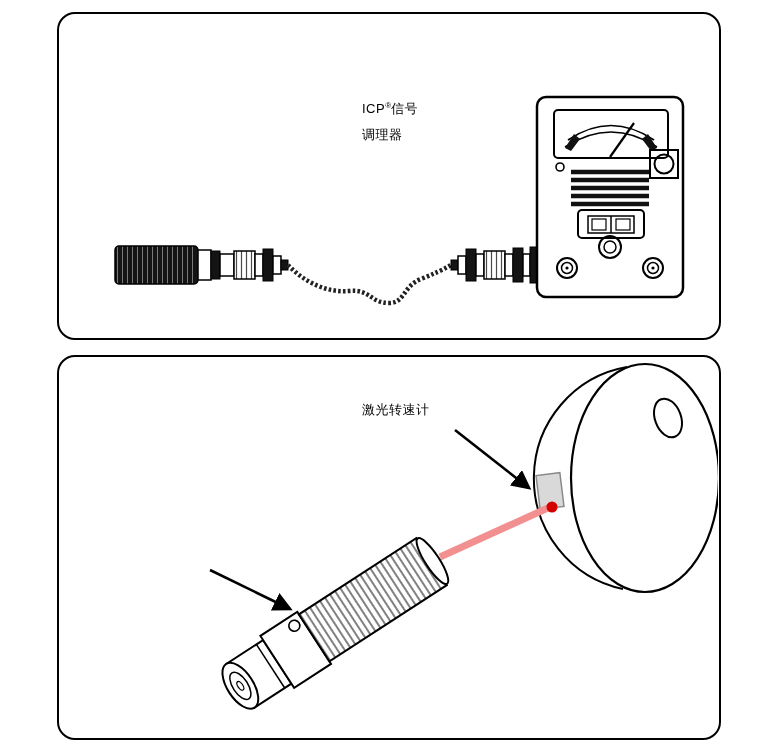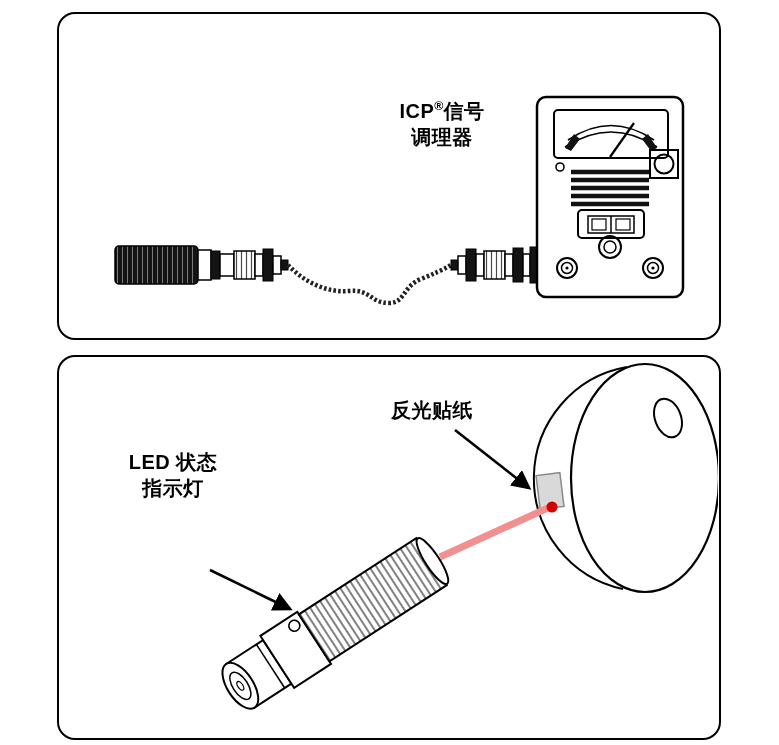--- a/index.html
+++ b/index.html
@@ -6,22 +6,22 @@
   body{
     width:779px;height:745px;position:relative;background:#ffffff;
     font-family:"Liberation Sans", sans-serif;color:#000;
   }
   .panel{
     position:absolute;background:#fff;border:2.5px solid #000;border-radius:18px;
     box-sizing:border-box;overflow:hidden;
   }
   .panel-svg{position:absolute;left:0;top:0;display:block;}
   .label{
-    position:absolute;font-weight:bold;text-align:center;line-height:26px;
-    font-size:20px;letter-spacing:0.5px;white-space:nowrap;
+    position:absolute;font-weight:normal;line-height:26px;
+    font-size:13px;letter-spacing:0.5px;white-space:nowrap;
   }
   .label sup{font-size:0.62em;vertical-align:super;letter-spacing:0;}
 </style>
 </head>
 <body>
 
 <div class="panel" style="left:57px;top:12px;width:664px;height:328px;">
 
   <svg class="panel-svg" width="659" height="323" viewBox="0 0 659 323">
     <defs>
@@ -158,19 +158,15 @@
 
       <rect x="92" y="-28" width="140" height="56" fill="url(#ribsWhite2)" stroke-width="2"></rect>
 
       <ellipse cx="233" cy="0" rx="7" ry="27" stroke-width="2"></ellipse>
     </g>
 
     <line x1="396" y1="73" x2="470" y2="131" stroke="#000" stroke-width="2.6" marker-end="url(#arrowHead)"></line>
     <line x1="151" y1="213" x2="231" y2="252" stroke="#000" stroke-width="2.6" marker-end="url(#arrowHead)"></line>
   </svg>
 
-  <div class="label" style="left:303px;top:40px;width:140px;">反光贴纸</div>
+  <div class="label" style="left:303px;top:40px;width:140px;">激光转速计</div>
 
-  <div class="label" style="left:44px;top:92px;width:140px;">
-    <span>LED 状态</span><br>
-    <span>指示灯</span>
-  </div>
 </div>
 
 </body></html>

